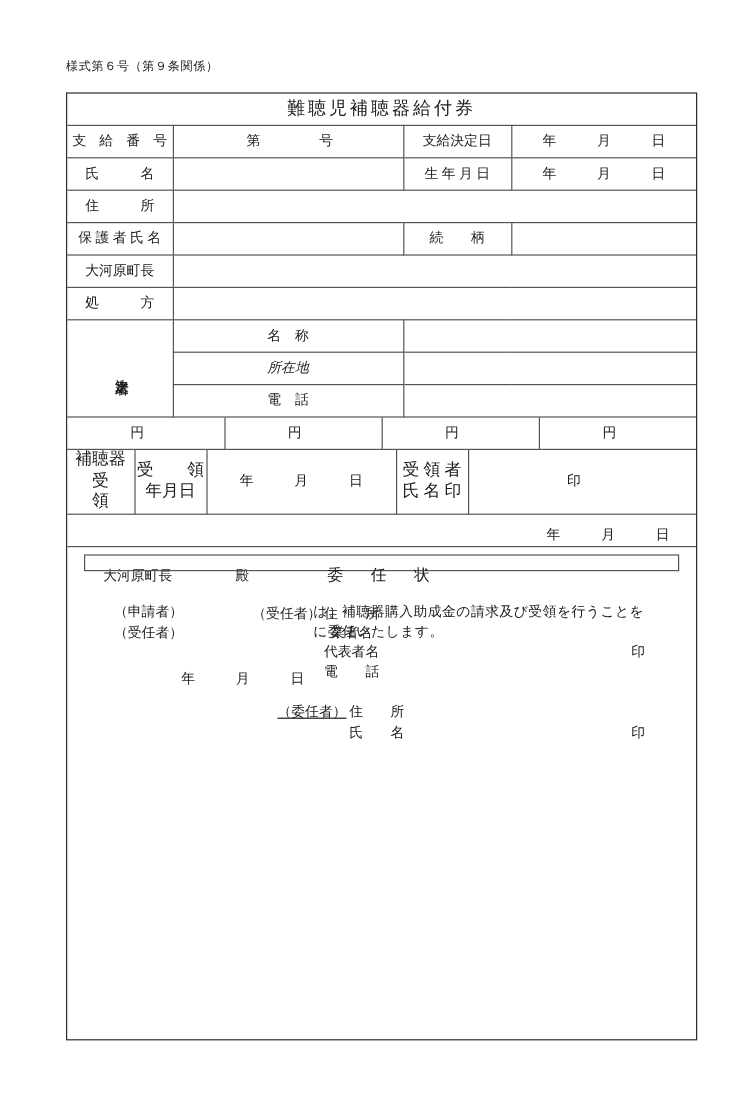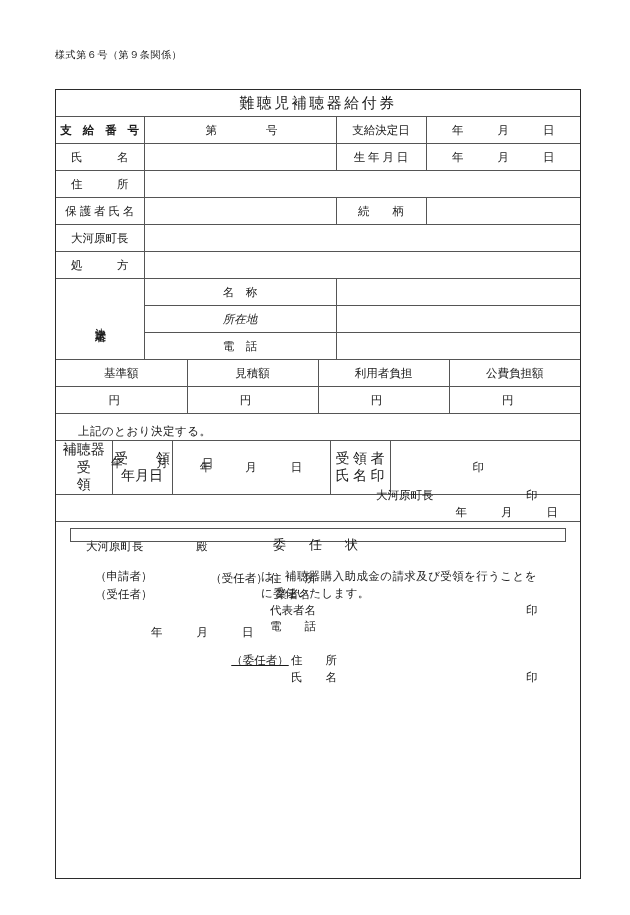--- a/index.html
+++ b/index.html
@@ -30,21 +30,20 @@
 
   
   .frame {
     position: absolute;
     left: 55px;
     top: 77px;
     width: 526px;
     height: 790px;
     border: 1.6px solid #2b2b2b;
     box-sizing: border-box;
-    margin-top: 12px;
   }
 
   
   table.grid {
     border-collapse: collapse;
     table-layout: fixed;
     width: 100%;
     font-size: 11.5px;
   }
   table.grid td {
@@ -57,21 +56,20 @@
   }
   
   table.grid tr td:first-child { border-left: none; }
   table.grid tr td:last-child  { border-right: none; }
   table.grid tr:first-child td { border-top: none; }
 
   .just { 
     display: inline-block;
     letter-spacing: 0.35em;
     text-indent: 0.35em;
-    font-weight: bold;
   }
 
   
   .title-row td {
     height: 36px;
     font-size: 15px;
     letter-spacing: 2.5px;
     border-bottom: 1px solid #555;
   }
 
@@ -227,59 +225,37 @@
       </table>
 
     <table class="grid">
       <colgroup>
         <col style="width:25%">
           <col style="width:25%">
           <col style="width:25%">
           <col style="width:25%">
       </colgroup>
       <tbody>
-          <tr>
-        <td>基準額</td>
-        <td>見積額</td>
-        <td>利用者負担</td>
-        <td>公費負担額</td>
-      </tr>
       <tr>
         <td class="money">
           <span></span><span class="yen">円</span>
         </td>
         <td class="money">
           <span></span><span class="yen">円</span>
         </td>
         <td class="money">
           <span></span><span class="yen">円</span>
         </td>
         <td class="money">
           <span></span><span class="yen">円</span>
         </td>
       </tr>
     </tbody>
       </table>
 
-    <table class="grid">
-      <tbody>
-          <tr>
-        <td class="decide-block">
-          <div class="t-kettei">上記のとおり決定する。</div>
-          <div class="t-kdate">
-            <span class="ymd">
-              <span class="y">年</span><span class="m">月</span><span class="d">日</span>
-            </span>
-          </div>
-          <div class="t-mayor">大河原町長</div>
-          <div class="t-mseal">印</div>
-        </td>
-      </tr>
-    </tbody>
-      </table>
 
     <table class="grid">
       <colgroup>
         <col style="width:56px">
           <col style="width:60px">
           <col style="width:158px">
           <col style="width:60px">
           <col style="width:190px">
       </colgroup>
       <tbody>

